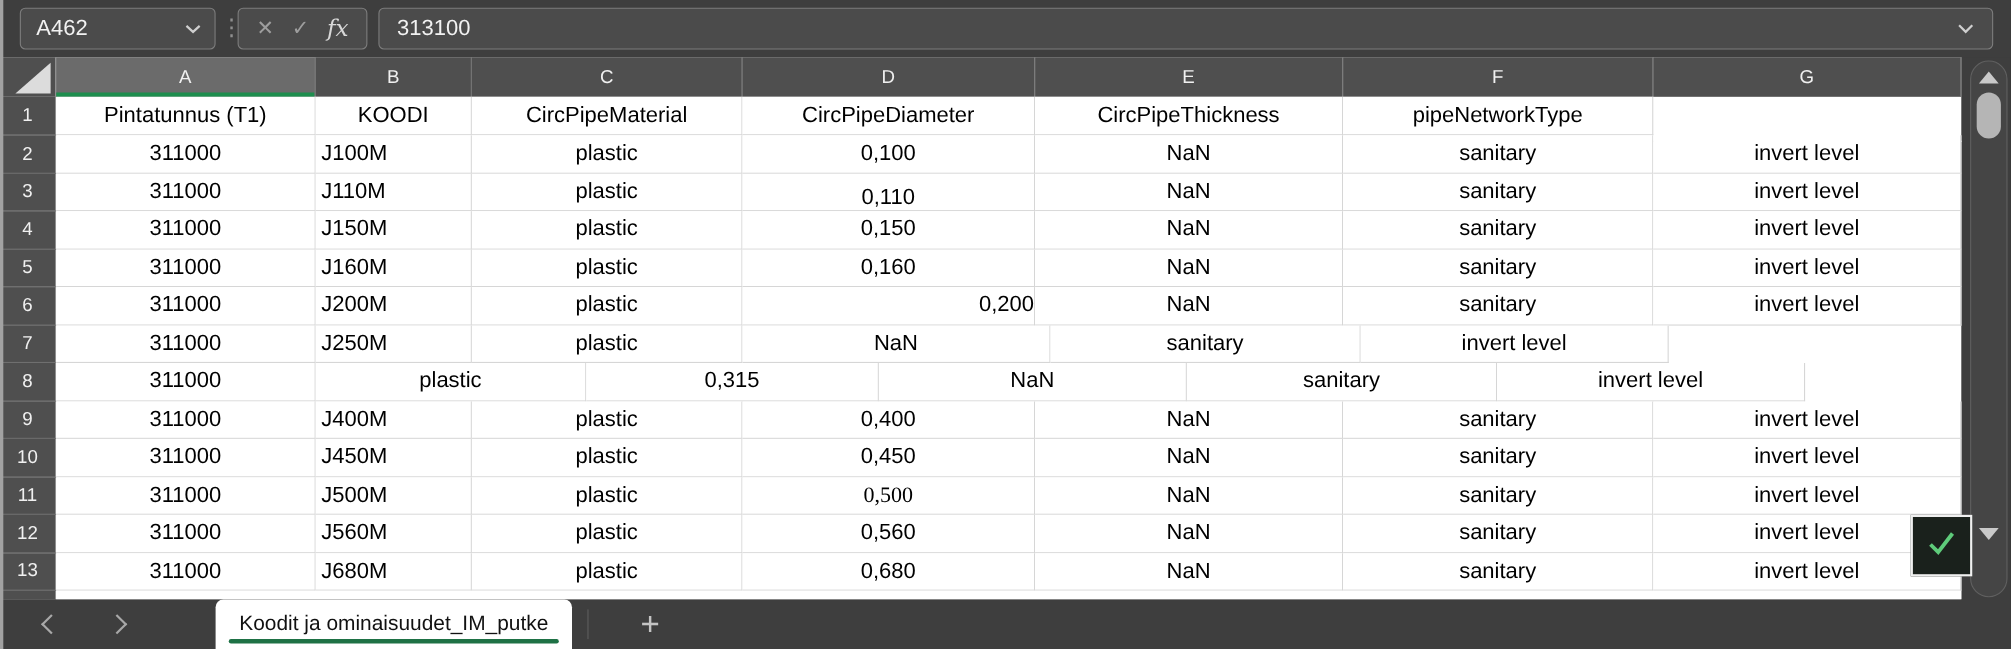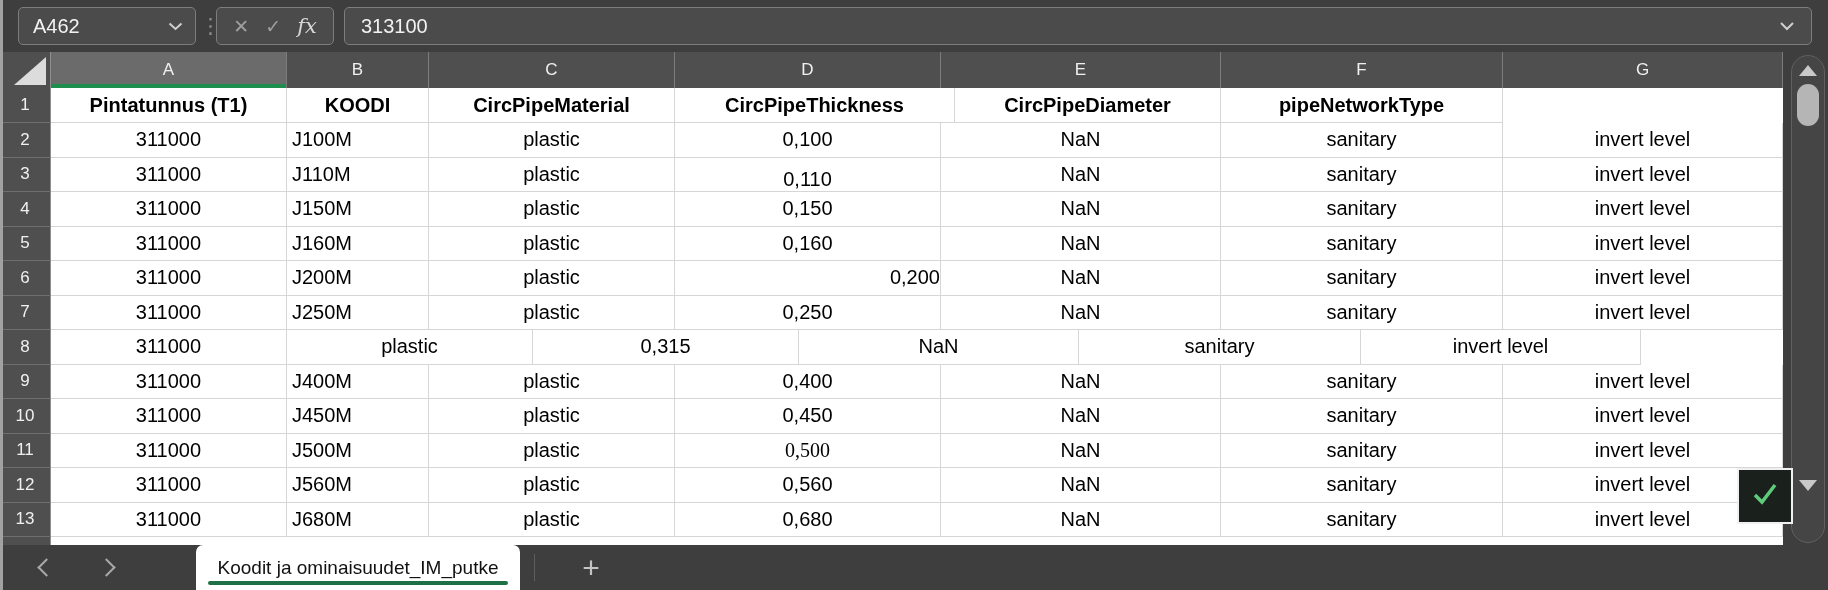--- a/index.html
+++ b/index.html
@@ -27,21 +27,21 @@
   .colhead{display:flex;height:36px;}
   .corner{width:51px;position:relative;background:#4f4f4f;border-right:1px solid #8f8f8f;
           box-sizing:border-box;}
   .corner .tri{position:absolute;right:4px;bottom:3px;width:0;height:0;
                border-left:32px solid transparent;border-bottom:28px solid #dcdcdc;}
   .col-h{background:#4f4f4f;border-right:1px solid #7c7c7c;box-sizing:border-box;color:#f0f0f0;
          font-size:17px;display:flex;align-items:center;justify-content:center;height:36px;}
   .col-h.sel{background:#6b6b6b;box-shadow:inset 0 -4px 0 #1e8e4e;}
   .row{display:flex;height:34.5px;}
   .row.head{height:35px;}
-  .row.head .cell{font-weight:bold;}
+  .row.head .cell{font-weight:normal;}
   .rownum{width:51px;background:#4f4f4f;color:#f0f0f0;font-size:17px;display:flex;
           align-items:center;justify-content:center;border-bottom:1px solid #6f6f6f;
           border-right:1px solid #8f8f8f;box-sizing:border-box;}
   .cell{background:#fff;color:#000;font-size:20px;display:flex;align-items:center;
         justify-content:center;border-right:1px solid #d6d6d6;border-bottom:1px solid #d6d6d6;
         box-sizing:border-box;white-space:nowrap;overflow:hidden;}
   .cell.left{justify-content:flex-start;padding-left:5px;}
   .cell .cursor{margin-left:8px;display:flex;}
   .partial{display:flex;height:8px;}
   .partial .ph-num{width:51px;background:#4f4f4f;border-right:1px solid #8f8f8f;box-sizing:border-box;}
@@ -135,25 +135,25 @@
           <div class="rownum">1</div>
           <div class="cell" style="width: 236px;">
             <span>Pintatunnus (T1)</span>
           </div>
           <div class="cell" style="width: 142px;">
             <span>KOODI</span>
           </div>
           <div class="cell" style="width: 246px;">
             <span>CircPipeMaterial</span>
           </div>
+          <div class="cell" style="width: 266px;">
+            <span>CircPipeDiameter</span>
+          </div>
           <div class="cell" style="width: 280px;">
             <span>CircPipeThickness</span>
-          </div>
-          <div class="cell" style="width: 266px;">
-            <span>CircPipeDiameter</span>
           </div>
           <div class="cell" style="width: 282px;">
             <span>pipeNetworkType</span>
           </div>
           <div class="cell" style="width: 280px; margin-top: 40px;">
             <span>elevType</span>
             <span class="cursor">
               <svg width="21" height="21" viewBox="0 0 20 20">
                 <path d="M7.2 1.5h5.6v5.7h5.7v5.6h-5.7v5.7H7.2v-5.7H1.5V7.2h5.7z" fill="#ffffff" stroke="#000000" stroke-width="1.7"></path>
               </svg>
@@ -283,23 +283,20 @@
         <div class="row">
           <div class="rownum">7</div>
           <div class="cell" style="width: 236px;">
             <span>311000</span>
           </div>
           <div class="cell left" style="width: 142px;">
             <span>J250M</span>
           </div>
           <div class="cell" style="width: 246px;">
             <span>plastic</span>
-          </div>
-          <div class="cell" style="width: 266px;">
-            <span>0,250</span>
           </div>
           <div class="cell" style="width: 280px;">
             <span>NaN</span>
           </div>
           <div class="cell" style="width: 282px;">
             <span>sanitary</span>
           </div>
           <div class="cell" style="width: 280px;">
             <span>invert level</span>
           </div>

